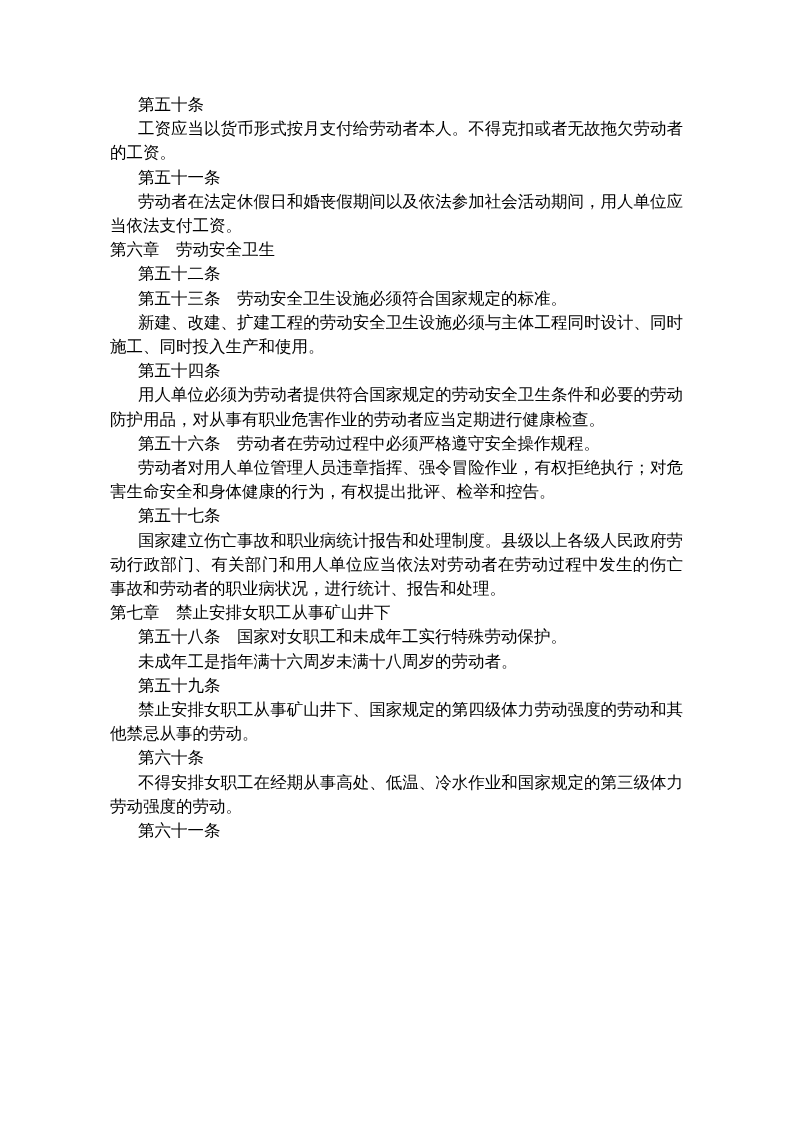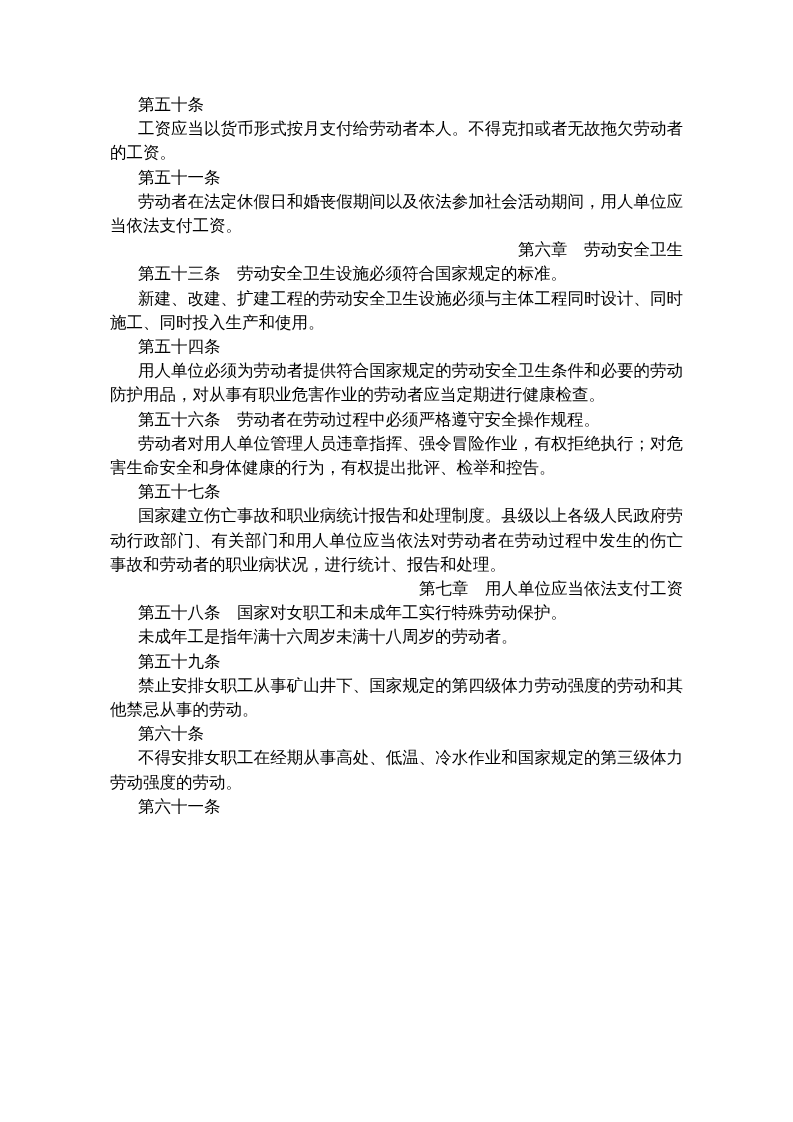--- a/index.html
+++ b/index.html
@@ -22,43 +22,44 @@
     margin: 0;
     padding: 0;
     font-size: 16.5px;
     line-height: 24.2px;
     text-align: justify;
   }
   .doc-body p.body {
     text-indent: 28px;
   }
   .doc-body p.chapter {
-    text-align: right;
+    text-align: left;
     text-indent: 0;
   }
 </style>
 </head>
 <body>
 
 <div class="page">
   <div class="doc-body">
       <p class="body">第五十条</p>
       <p class="body">工资应当以货币形式按月支付给劳动者本人。不得克扣或者无故拖欠劳动者的工资。</p>
       <p class="body">第五十一条</p>
       <p class="body">劳动者在法定休假日和婚丧假期间以及依法参加社会活动期间，用人单位应当依法支付工资。</p>
       <p class="chapter">第六章　劳动安全卫生</p>
+      <p class="body">第五十二条</p>
       <p class="body">第五十三条　劳动安全卫生设施必须符合国家规定的标准。</p>
       <p class="body">新建、改建、扩建工程的劳动安全卫生设施必须与主体工程同时设计、同时施工、同时投入生产和使用。</p>
       <p class="body">第五十四条</p>
       <p class="body">用人单位必须为劳动者提供符合国家规定的劳动安全卫生条件和必要的劳动防护用品，对从事有职业危害作业的劳动者应当定期进行健康检查。</p>
       <p class="body">第五十六条　劳动者在劳动过程中必须严格遵守安全操作规程。</p>
       <p class="body">劳动者对用人单位管理人员违章指挥、强令冒险作业，有权拒绝执行；对危害生命安全和身体健康的行为，有权提出批评、检举和控告。</p>
       <p class="body">第五十七条</p>
       <p class="body">国家建立伤亡事故和职业病统计报告和处理制度。县级以上各级人民政府劳动行政部门、有关部门和用人单位应当依法对劳动者在劳动过程中发生的伤亡事故和劳动者的职业病状况，进行统计、报告和处理。</p>
-      <p class="chapter">第七章　用人单位应当依法支付工资</p>
+      <p class="chapter">第七章　禁止安排女职工从事矿山井下</p>
       <p class="body">第五十八条　国家对女职工和未成年工实行特殊劳动保护。</p>
       <p class="body">未成年工是指年满十六周岁未满十八周岁的劳动者。</p>
       <p class="body">第五十九条</p>
       <p class="body">禁止安排女职工从事矿山井下、国家规定的第四级体力劳动强度的劳动和其他禁忌从事的劳动。</p>
       <p class="body">第六十条</p>
       <p class="body">不得安排女职工在经期从事高处、低温、冷水作业和国家规定的第三级体力劳动强度的劳动。</p>
       <p class="body">第六十一条</p>
     </div>
 </div>
 

